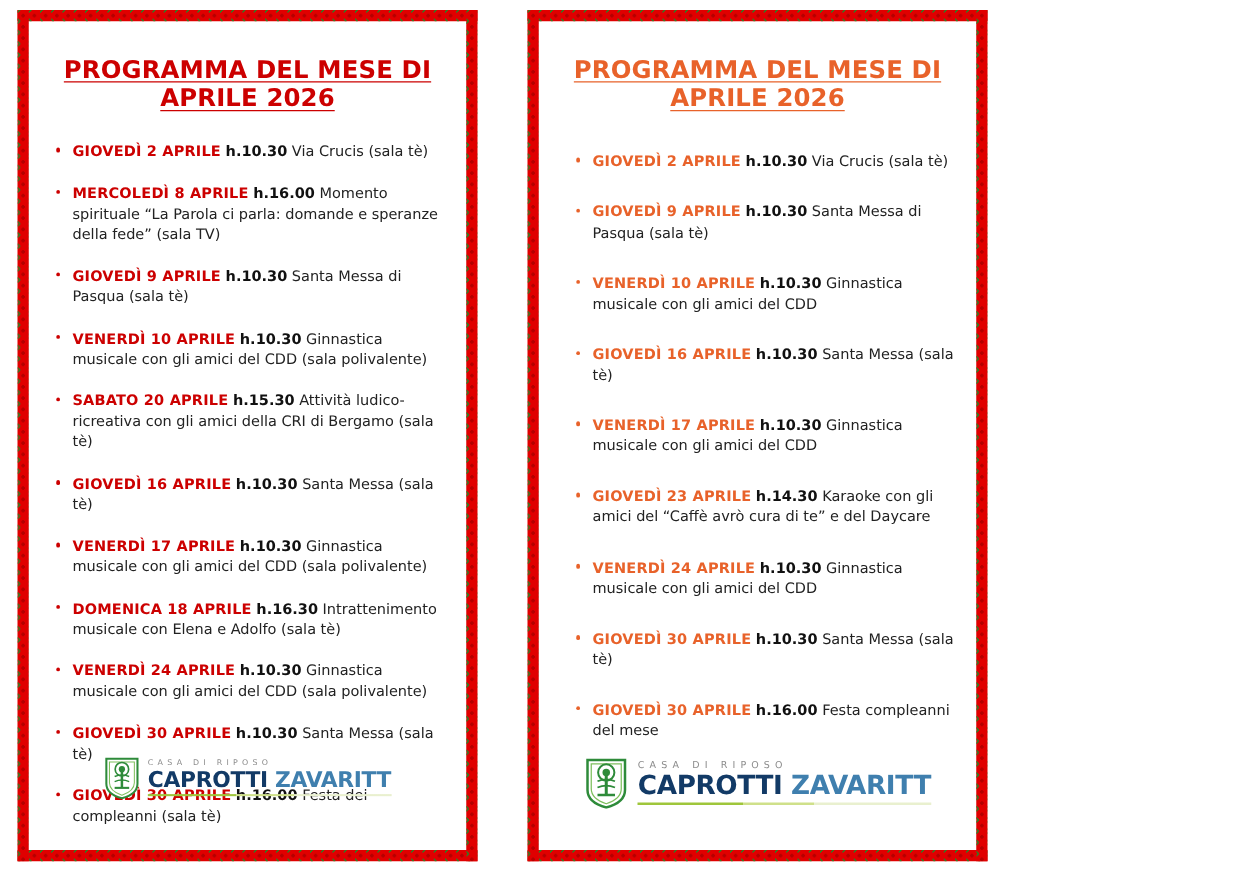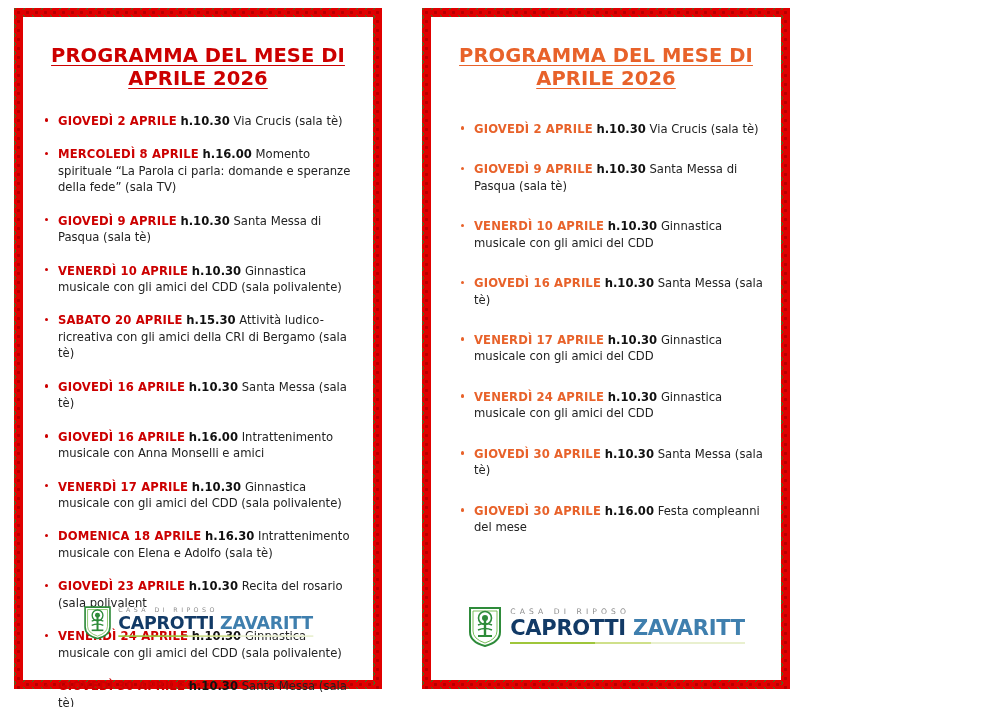--- a/index.html
+++ b/index.html
@@ -242,41 +242,29 @@
           <span class="ev-desc">Attività ludico-ricreativa con gli amici della CRI di Bergamo (sala tè)</span>
         </li>
         <li class="event">
           <span class="bullet"></span>
           <span class="ev-day">GIOVEDÌ 16 APRILE</span> 
           <span class="ev-time">h.10.30</span> 
           <span class="ev-desc">Santa Messa (sala tè)</span>
         </li>
         <li class="event">
           <span class="bullet"></span>
-          <span class="ev-day">GIOVEDÌ 16 APRILE</span> 
-          <span class="ev-time">h.16.00</span> 
-          <span class="ev-desc">Intrattenimento musicale con Anna Monselli e amici</span>
-        </li>
-        <li class="event">
-          <span class="bullet"></span>
           <span class="ev-day">VENERDÌ 17 APRILE</span> 
           <span class="ev-time">h.10.30</span> 
           <span class="ev-desc">Ginnastica musicale con gli amici del CDD (sala polivalente)</span>
         </li>
         <li class="event">
           <span class="bullet"></span>
           <span class="ev-day">DOMENICA 18 APRILE</span> 
           <span class="ev-time">h.16.30</span> 
           <span class="ev-desc">Intrattenimento musicale con Elena e Adolfo (sala tè)</span>
-        </li>
-        <li class="event">
-          <span class="bullet"></span>
-          <span class="ev-day">GIOVEDÌ 23 APRILE</span> 
-          <span class="ev-time">h.10.30</span> 
-          <span class="ev-desc">Recita del rosario (sala polivalent</span>
         </li>
         <li class="event">
           <span class="bullet"></span>
           <span class="ev-day">VENERDÌ 24 APRILE</span> 
           <span class="ev-time">h.10.30</span> 
           <span class="ev-desc">Ginnastica musicale con gli amici del CDD (sala polivalente)</span>
         </li>
         <li class="event">
           <span class="bullet"></span>
           <span class="ev-day">GIOVEDÌ 30 APRILE</span> 
@@ -354,20 +342,26 @@
           <span class="ev-desc">Santa Messa (sala tè)</span>
         </li>
         <li class="event">
           <span class="bullet"></span>
           <span class="ev-day">VENERDÌ 17 APRILE</span> 
           <span class="ev-time">h.10.30</span> 
           <span class="ev-desc">Ginnastica musicale con gli amici del CDD</span>
         </li>
         <li class="event">
           <span class="bullet"></span>
+          <span class="ev-day">GIOVEDÌ 23 APRILE</span> 
+          <span class="ev-time">h.14.30</span> 
+          <span class="ev-desc">Karaoke con gli amici del “Caffè avrò cura di te” e del Daycare</span>
+        </li>
+        <li class="event">
+          <span class="bullet"></span>
           <span class="ev-day">VENERDÌ 24 APRILE</span> 
           <span class="ev-time">h.10.30</span> 
           <span class="ev-desc">Ginnastica musicale con gli amici del CDD</span>
         </li>
         <li class="event">
           <span class="bullet"></span>
           <span class="ev-day">GIOVEDÌ 30 APRILE</span> 
           <span class="ev-time">h.10.30</span> 
           <span class="ev-desc">Santa Messa (sala tè)</span>
         </li>

